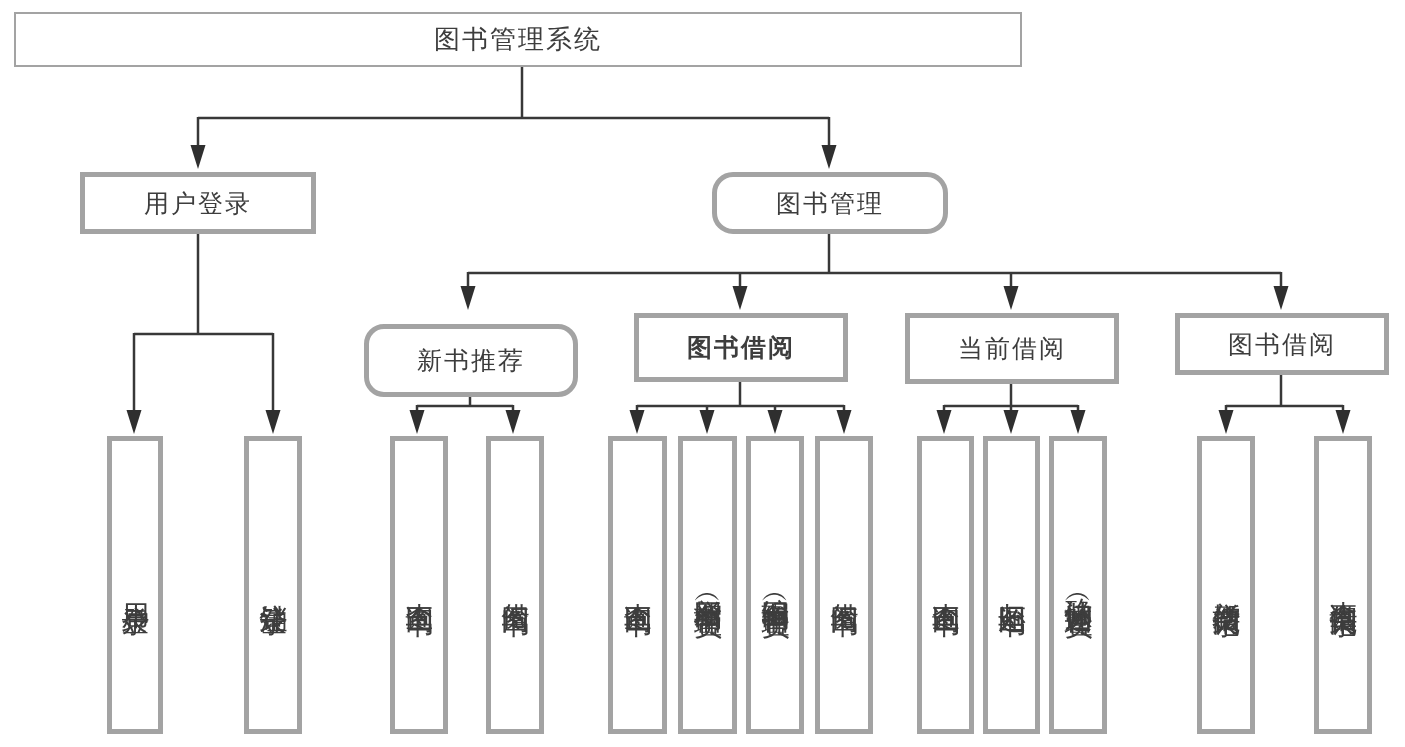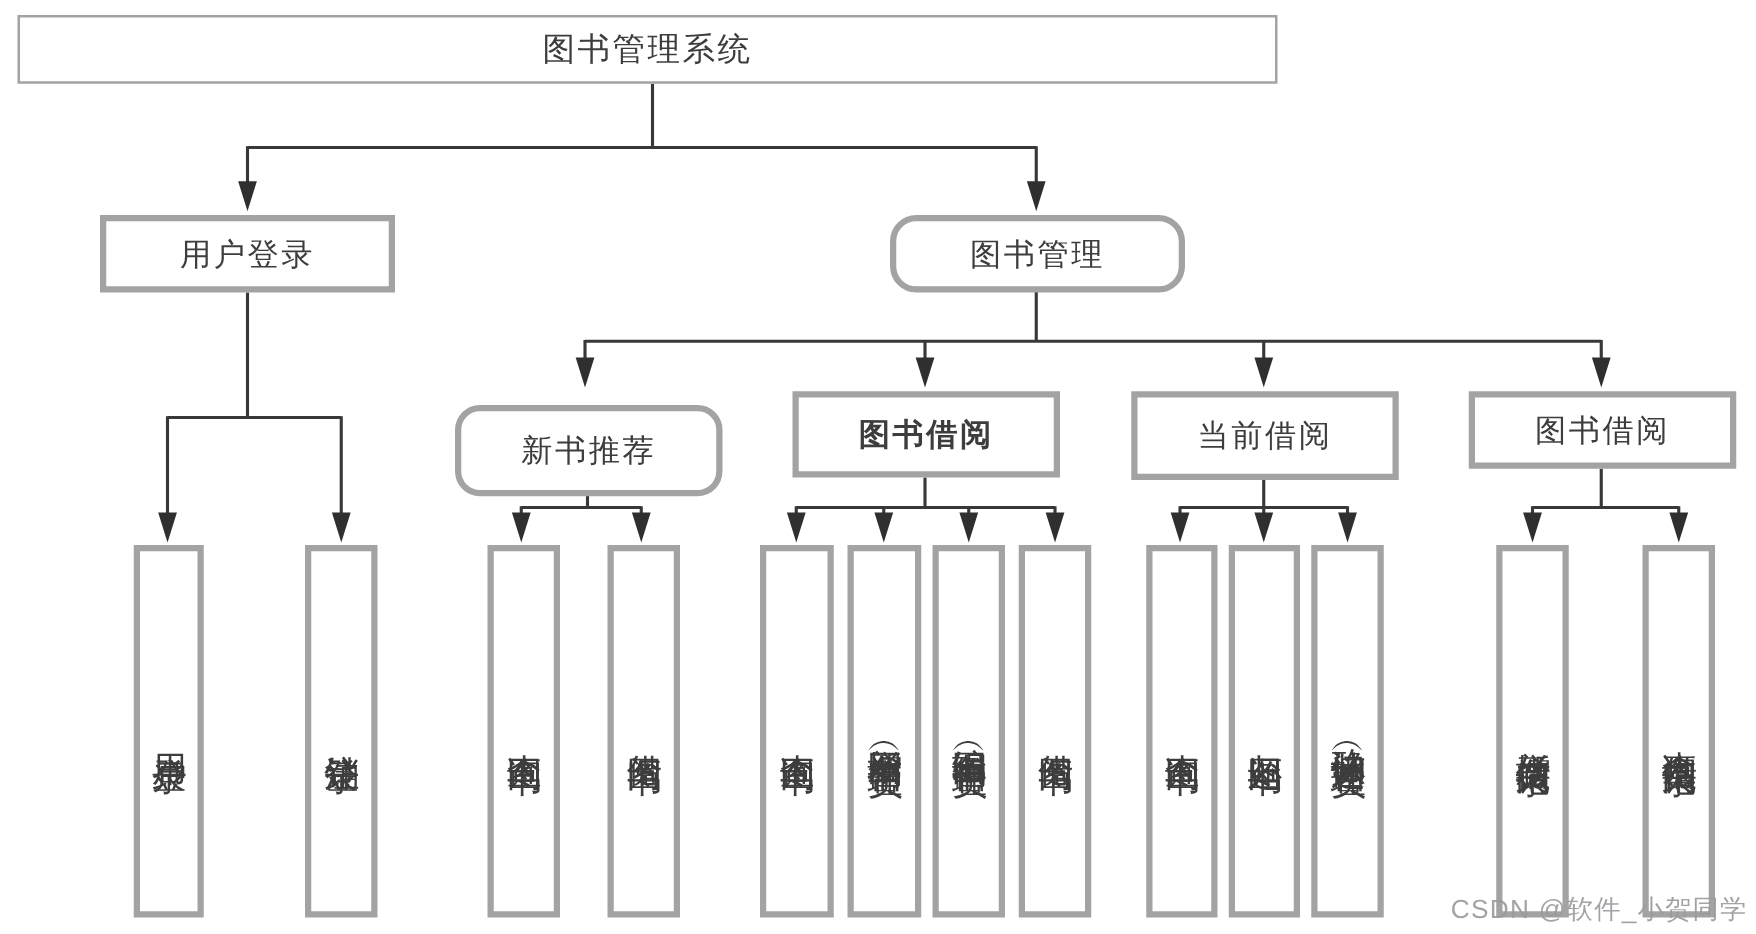--- a/index.html
+++ b/index.html
@@ -150,15 +150,14 @@
   <div class="node vbox" style="left:746px; top:436px; width:58px; height:298px;">编辑图书（管理员）</div>
   <div class="node vbox" style="left:815px; top:436px; width:58px; height:298px;">借阅图书</div>
 
   <div class="node vbox" style="left:917px; top:436px; width:57px; height:298px;">查询图书</div>
   <div class="node vbox" style="left:983px; top:436px; width:57px; height:298px;">归还图书</div>
   <div class="node vbox" style="left:1049px; top:436px; width:58px; height:298px;">确认归还（管理员）</div>
 
   <div class="node vbox" style="left:1197px; top:436px; width:58px; height:298px;">新增借阅记录</div>
   <div class="node vbox" style="left:1314px; top:436px; width:58px; height:298px;">查询借阅记录</div>
 
-  <div class="watermark">CSDN @软件_小贺同学</div>
 
 </div>
 
 </body></html>

